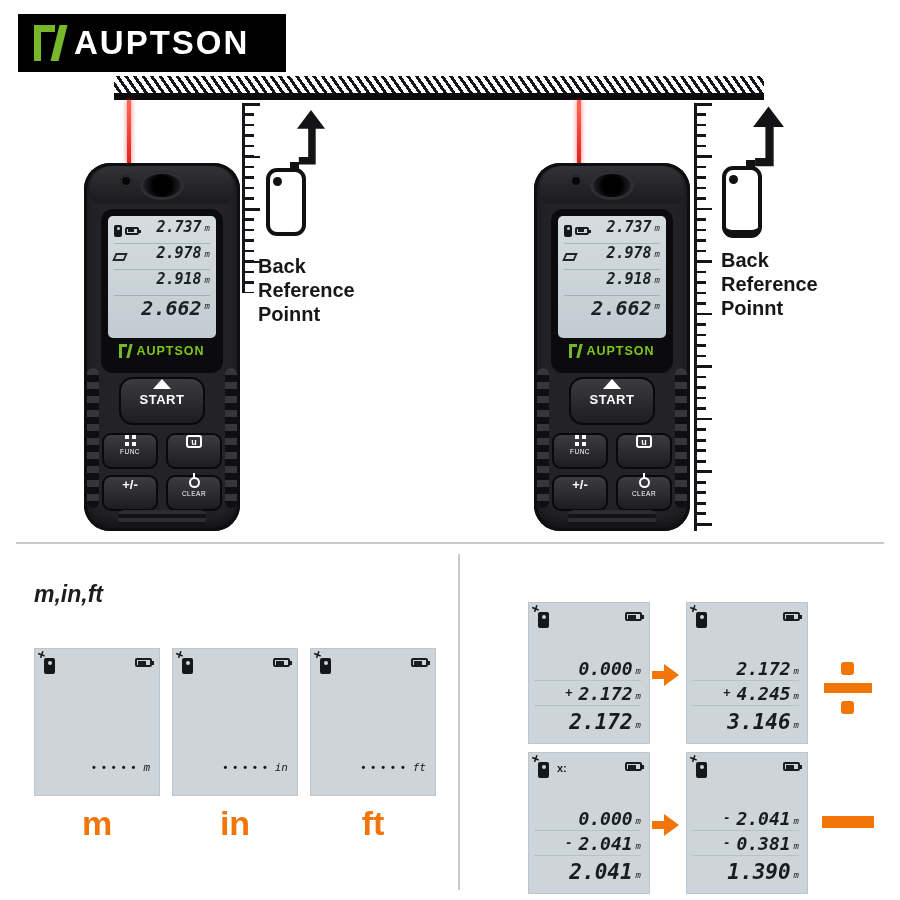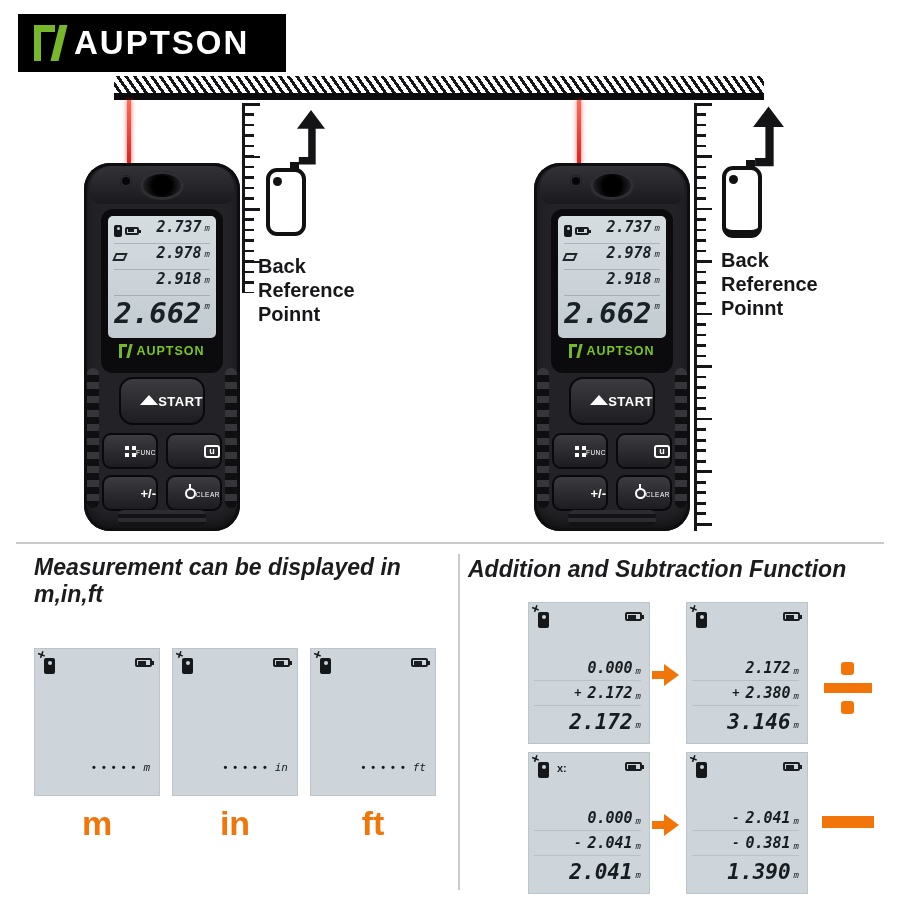--- a/index.html
+++ b/index.html
@@ -66,26 +66,26 @@
             background:#060607;box-shadow:inset 0 0 0 2px #2a2a2e}
   .dev-screen{position:absolute;left:17px;right:17px;top:46px;height:164px;background:#0b0b0d;
               border-radius:12px;padding:7px;box-sizing:border-box}
   .lcd{height:122px;background:linear-gradient(#d6dde1,#c2cbd1);border-radius:5px;padding:2px 6px 0;
        box-sizing:border-box;font-family:"DejaVu Sans Mono",monospace;font-style:italic;color:#1a2126}
   .lcd-row{display:flex;height:25px;border-bottom:1px solid rgba(30,50,60,.22)}
   .lcd-row .icons{display:flex;align-items:center;gap:3px}
   .lcd-row .val{margin-left:auto;font-size:15px;font-weight:bold}
   .lcd-row .unit{font-size:9px;margin-left:3px;margin-top:5px}
   .lcd-row--big{height:36px;border-bottom:none}
-  .lcd-row--big .val{font-size:29px}
+  .lcd-row--big .val{font-size:20px}
   .dev-logo{height:26px;display:flex;align-items:center;justify-content:center;gap:5px}
   .dev-logo .txt{color:#7cc51e;font-size:12.5px;font-weight:bold;letter-spacing:1px}
 
   .btn{background:linear-gradient(#3b3b40,#1d1d21);border:2px solid #09090b;border-radius:9px;color:#fff;
-       display:flex;flex-direction:row;align-items:center;justify-content:flex-end;box-sizing:border-box}
+       display:flex;flex-direction:column;align-items:center;justify-content:flex-start;box-sizing:border-box}
   .btn-start{position:absolute;left:50%;transform:translateX(-50%);top:214px;width:86px;height:48px;border-radius:14px}
   .tri-up{width:0;height:0;border-left:9px solid transparent;border-right:9px solid transparent;
           border-bottom:10px solid #fff;margin-bottom:3px}
   .btn-start .lbl{font-size:13px;font-weight:bold;letter-spacing:.5px}
   .btn-row{position:absolute;left:18px;right:18px;display:flex;justify-content:space-between}
   .row-1{top:270px}.row-2{top:312px}
   .btn-sm{width:56px;height:36px}
   .btn-sm .lbl{font-size:6.5px;letter-spacing:.5px;margin-top:2px}
   .grid-ic{width:11px;height:11px;background-repeat:no-repeat;
     background-image:linear-gradient(#fff,#fff),linear-gradient(#fff,#fff),linear-gradient(#fff,#fff),linear-gradient(#fff,#fff);
@@ -134,21 +134,21 @@
 
   
   .cscreen{position:absolute;width:122px;height:142px;background:#cdd5da;box-shadow:inset 0 0 0 1px #bcc5cb;
            font-family:"DejaVu Sans Mono",monospace;font-style:italic;color:#171c20}
   #cscreen-0{left:528px;top:602px}#cscreen-1{left:686px;top:602px}
   #cscreen-2{left:528px;top:752px}#cscreen-3{left:686px;top:752px}
   .c-tag{font-size:11px;font-weight:bold;margin-left:4px;font-style:normal;font-family:"Liberation Sans",sans-serif}
   .c-rows{position:absolute;left:6px;right:9px;bottom:6px}
   .c-row{display:flex;justify-content:flex-end;align-items:center;height:24px;border-bottom:1px solid rgba(30,50,60,.12)}
   .c-row .op{font-size:12px;margin-right:6px;font-weight:bold}
-  .c-row .val{font-size:15px;font-weight:bold}
+  .c-row .val{font-size:18px;font-weight:bold}
   .c-row .unit{font-size:9px;margin-left:3px;margin-top:6px}
   .c-row--res{height:32px;border-bottom:none}
   .c-row--res .val{font-size:21px}
 
   .oarrow{position:absolute;display:flex;align-items:center}
   #oarrow-0{left:652px;top:664px}#oarrow-1{left:652px;top:814px}
   .oarrow .st{width:12px;height:8px;background:#f2750a}
   .oarrow .hd{width:0;height:0;border-left:15px solid #f2750a;border-top:11px solid transparent;border-bottom:11px solid transparent}
   .op-div{position:absolute;left:824px;top:660px;width:48px;height:56px}
   .op-div .bar{position:absolute;left:0;right:0;top:23px;height:10px;background:#f2750a}
@@ -350,21 +350,20 @@
         <span class="pwr-ic"></span>
         <span class="lbl">CLEAR</span>
       </div>
     </div>
     <div class="dev-base"></div>
   </div>
 
   <div class="h-div"></div>
   <div class="v-div"></div>
 
-  <div class="sec-title" id="units-title1">Measurement can be displayed in</div>
   <div class="sec-title" id="units-title2">m,in,ft</div>
 
   <div class="mscreen" id="mscreen-0">
     <div class="scr-top">
       <span class="lft">
           <span class="md-icon">
             <span class="spark"></span>
           </span>
         </span>
       <span class="batt"></span>
@@ -400,21 +399,20 @@
     <div class="dash-row">
       <span class="dashes">•••••</span>
       <span class="dash-unit">ft</span>
     </div>
   </div>
 
   <div class="unit-label" id="unit-label-0">m</div>
   <div class="unit-label" id="unit-label-1">in</div>
   <div class="unit-label" id="unit-label-2">ft</div>
 
-  <div class="sec-title" id="calc-title">Addition and Subtraction Function</div>
 
   <div class="cscreen" id="cscreen-0">
     <div class="scr-top">
       <span class="lft">
         <span class="md-icon">
             <span class="spark"></span>
           </span>
         <span class="c-tag"></span>
       </span>
       <span class="batt"></span>
@@ -448,21 +446,21 @@
       <span class="batt"></span>
     </div>
     <div class="c-rows">
       <div class="c-row">
         <span class="op"></span>
         <span class="val">2.172</span>
         <span class="unit">m</span>
       </div>
       <div class="c-row">
         <span class="op">+</span>
-        <span class="val">2.380</span>
+        <span class="val">4.245</span>
         <span class="unit">m</span>
       </div>
       <div class="c-row c-row--res">
         <span class="val">3.146</span>
         <span class="unit">m</span>
       </div>
     </div>
   </div>
 
   <div class="cscreen" id="cscreen-2">

